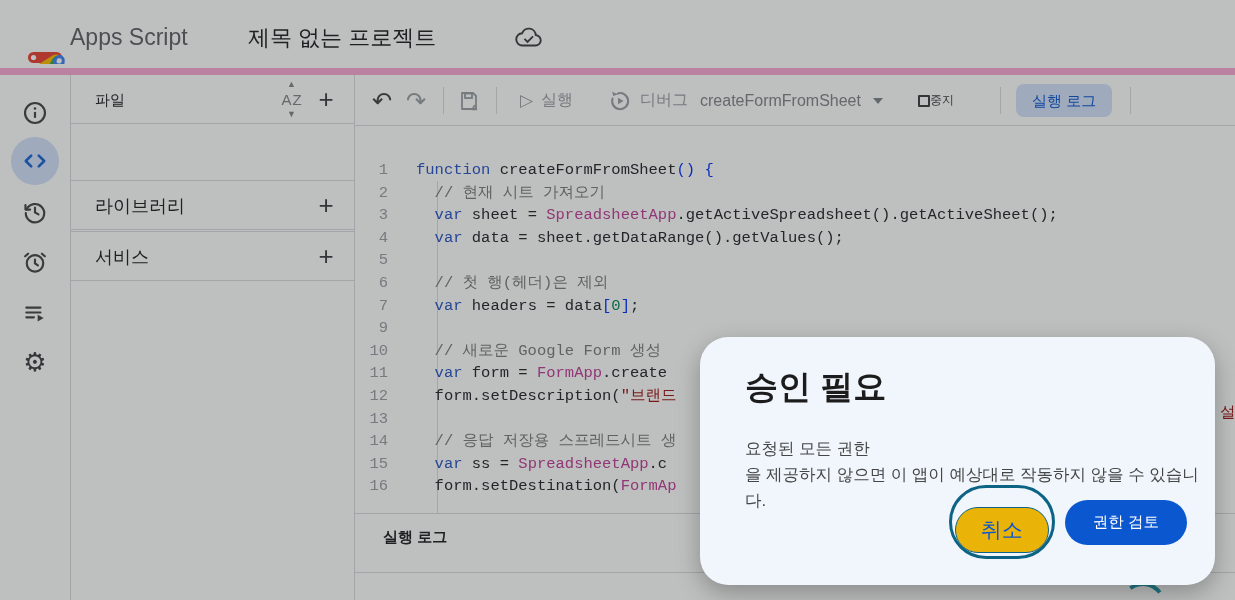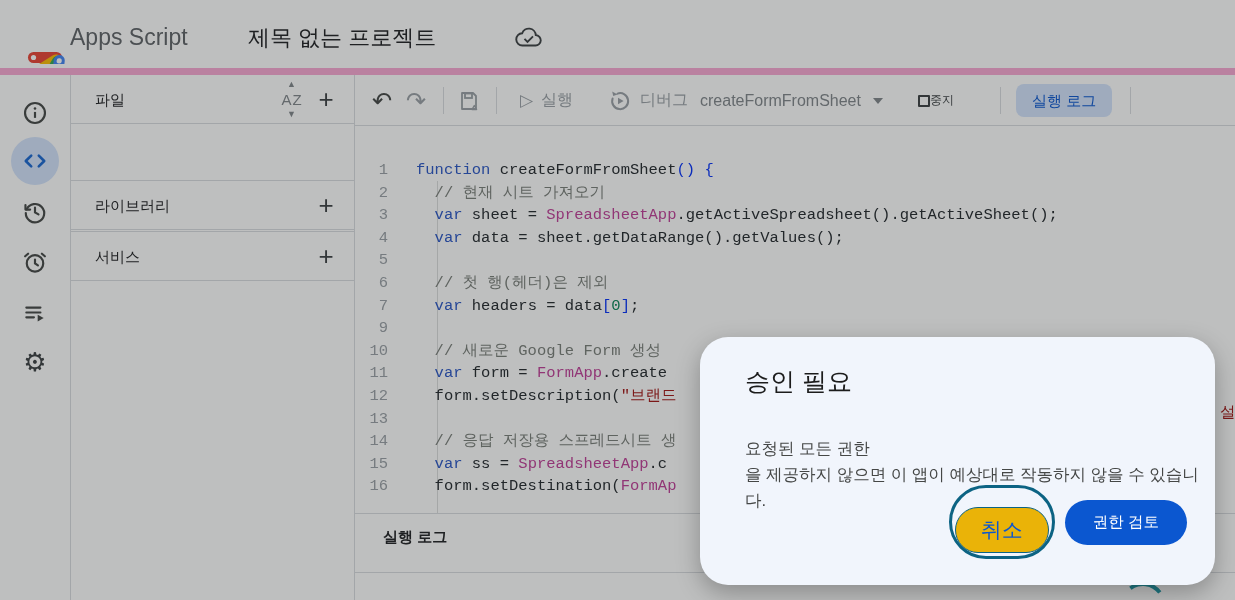--- a/index.html
+++ b/index.html
@@ -24,21 +24,21 @@
   .files-panel { position:absolute; left:71px; top:75px; width:284px; height:525px; background:#fff; border-right:1px solid #dadce0; }
   .panel-header { position:absolute; left:0; top:0; width:284px; height:49px; border-bottom:1px solid #dadce0; }
   .panel-header-label { position:absolute; left:24px; top:0; height:49px; line-height:49px; font-size:15px; font-weight:500; color:#202124; }
   .sort-icon { position:absolute; left:206px; top:12px; width:30px; height:26px; color:#80868b; font-size:15px; letter-spacing:1px; text-align:center; line-height:26px; }
   .sort-icon .caret-up { position:absolute; top:-7px; left:0; width:100%; font-size:9px; line-height:9px; }
   .sort-icon .caret-dn { position:absolute; bottom:-6px; left:0; width:100%; font-size:9px; line-height:9px; }
   .plus-btn { position:absolute; top:10px; width:30px; height:30px; font-size:26px; font-weight:300; color:#3c4043; text-align:center; line-height:28px; }
   .file-row { position:absolute; left:0; top:57px; width:284px; height:46px; background:#d3e3fd; }
   .file-row-label { position:absolute; left:24px; height:46px; line-height:46px; font-size:15px; color:#1967d2; }
   .panel-row { position:absolute; left:0; width:284px; height:50px; border-top:1px solid #dadce0; border-bottom:1px solid #dadce0; }
-  .panel-row-label { position:absolute; left:24px; height:50px; line-height:50px; font-size:15px; color:#202124; }
+  .panel-row-label { position:absolute; left:24px; height:50px; line-height:50px; font-size:18px; color:#202124; }
 
   
   .toolbar { position:absolute; left:355px; top:75px; width:880px; height:51px; background:#fff; border-bottom:1px solid #dadce0; }
   .tb { position:absolute; top:0; height:51px; display:flex; align-items:center; }
   .tb-divider { position:absolute; top:12px; width:1px; height:27px; background:#dadce0; }
   .arrow-glyph { font-size:24px; line-height:1; }
   .enabled-icon { color:#444746; }
   .disabled { color:#9aa0a6; }
   .tb-label { font-size:16px; margin-left:8px; }
   .fn-selector { font-size:16px; color:#80868b; }
@@ -65,21 +65,21 @@
 
   
   .log-panel { position:absolute; left:355px; top:513px; width:880px; height:87px; background:#fff; border-top:1px solid #dadce0; }
   .log-title { position:absolute; left:28px; top:14px; font-size:15px; font-weight:600; color:#202124; }
   .log-divider { position:absolute; left:0; top:58px; width:880px; height:1px; background:#dadce0; }
   .spinner { position:absolute; left:1120px; top:582px; width:46px; height:46px; border:4px solid transparent; border-top-color:#1f99a8; border-radius:50%; transform:rotate(8deg); z-index:40; }
 
   
   .scrim { position:absolute; left:0; top:0; width:1235px; height:600px; background:rgba(32,33,36,0.29); z-index:50; }
   .dialog { position:absolute; left:700px; top:337px; width:515px; height:248px; background:#f1f5fc; border-radius:28px; box-shadow:0 8px 24px rgba(0,0,0,0.28); z-index:100; }
-  .dialog-title { position:absolute; left:45px; top:28px; font-size:25px; color:#1c1c1c; font-weight:400; }
+  .dialog-title { position:absolute; left:45px; top:28px; font-size:33px; color:#1c1c1c; font-weight:700; }
   .dialog-body { position:absolute; left:45px; top:98px; font-size:16.5px; color:#454746; line-height:26px; }
   .dialog-actions { position:absolute; right:28px; bottom:26px; display:flex; align-items:center; gap:10px; }
   .cancel-ring { border:3px solid #0c6383; border-radius:999px; padding:3px; }
   .btn-cancel { display:block; background:#eab308; border:1.5px solid #0c6383; border-radius:999px; padding:8px 25px; font-size:21px; font-weight:500; color:#0b57d0; font-family:"Liberation Sans",sans-serif;margin-top:16px; }
   .btn-confirm { background:#0b57d0; border:none; border-radius:999px; padding:12px 28px; font-size:15.5px; font-weight:500; color:#ffffff; font-family:"Liberation Sans",sans-serif; }
   button { cursor:pointer; }
 </style>
 </head>
 <body>
 

